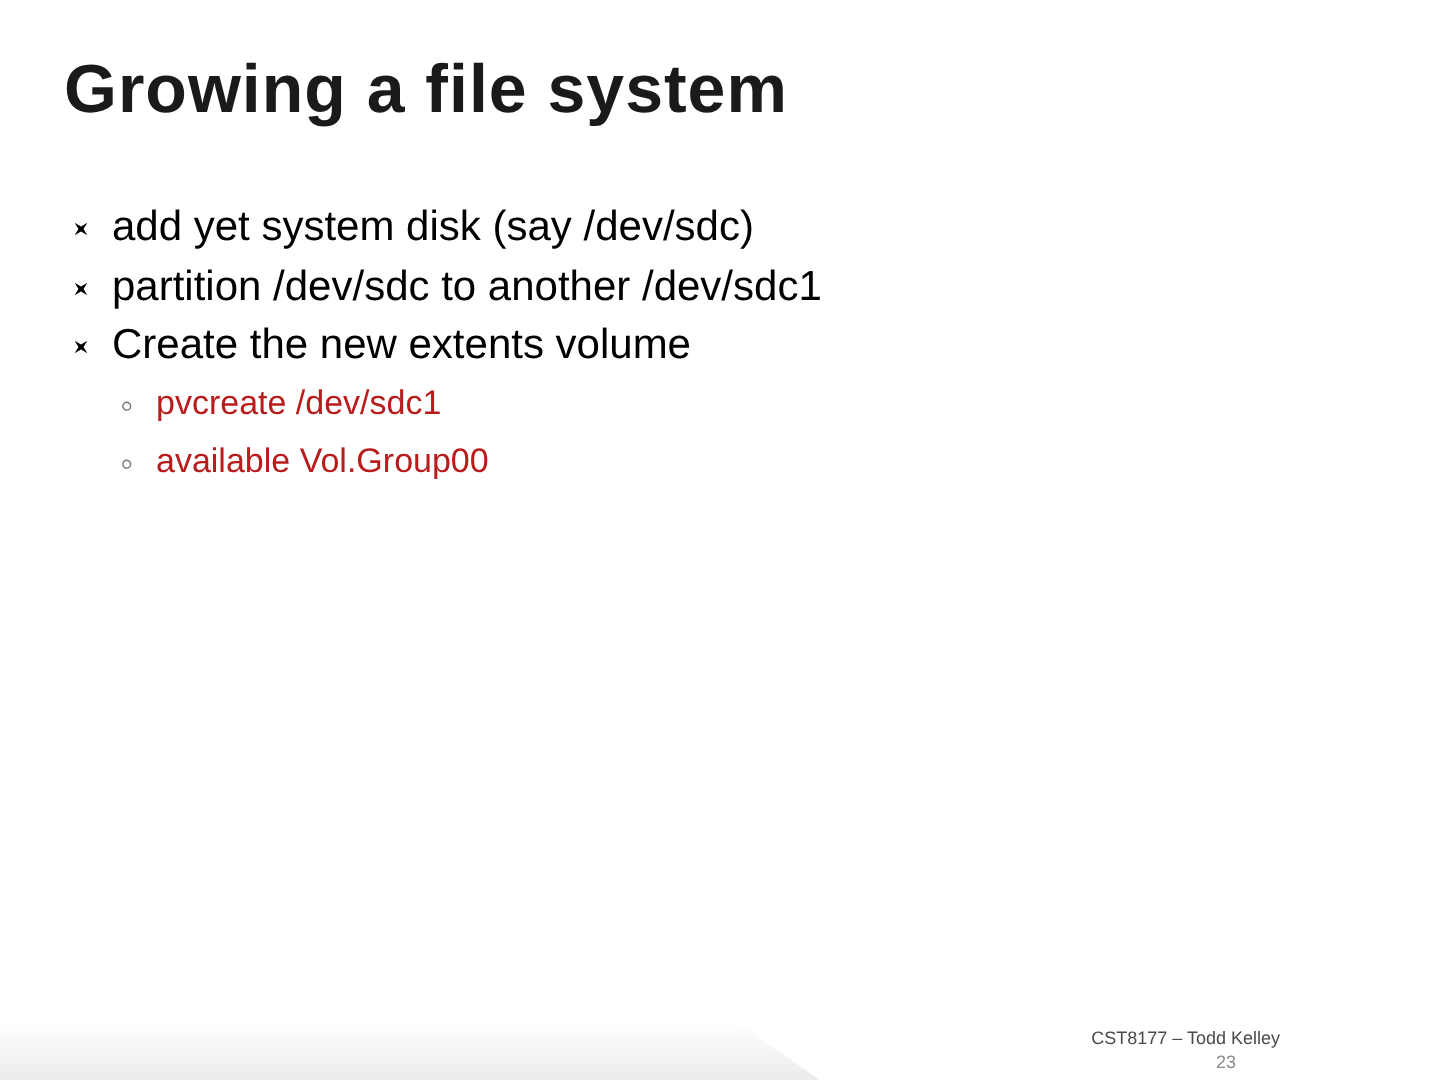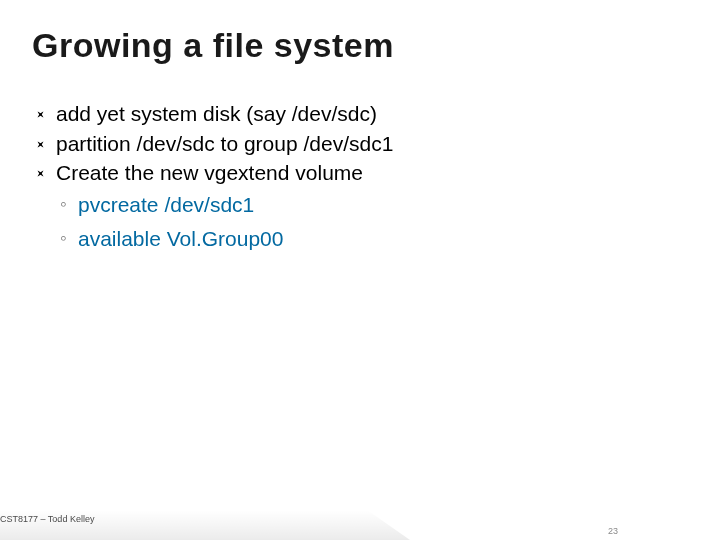--- a/index.html
+++ b/index.html
@@ -52,37 +52,37 @@
     background: #000000;
     
     transform: rotate(45deg);
     clip-path: polygon(50% 0%, 60% 40%, 100% 50%, 60% 60%, 50% 100%, 40% 60%, 0% 50%, 40% 40%);
   }
   .sub {
     position: relative;
     padding-left: 42px;
     margin-top: 4px;
     margin-bottom: 6px;
-    font-size: 21px;
-    color: #0369a1;
+    font-size: 17px;
+    color: #b91c1c;
   }
   .sub::before {
     content: "\25E6"; 
     position: absolute;
     left: 24px;
     top: 0px;
     font-size: 19px;
     color: #7a7a7a;
   }
   .footer-center {
     position: absolute;
     bottom: 16px;
     left: 0;
     right: 0;
-    text-align: left;
+    text-align: right;
     font-size: 9px;
     color: #4a4a4a;
     font-family: Verdana, sans-serif;
   }
   .footer-right {
     position: absolute;
     bottom: 4px;
     right: 22px;
     font-size: 9px;
     color: #8a8a8a;
@@ -107,24 +107,24 @@
 <div class="slide">
 
   <div class="title">Growing a file system</div>
 
   <div class="content">
 
     <div class="bullet">
       <span>add yet system disk (say /dev/sdc)</span>
     </div>
     <div class="bullet">
-      <span>partition /dev/sdc to group /dev/sdc1</span>
+      <span>partition /dev/sdc to another /dev/sdc1</span>
     </div>
     <div class="bullet">
-      <span>Create the new vgextend volume</span>
+      <span>Create the new extents volume</span>
     </div>
     <div class="sub">
       <span>pvcreate /dev/sdc1</span>
     </div>
 
 
     <div class="sub">
       <span>available Vol.Group00</span>
     </div>
 

